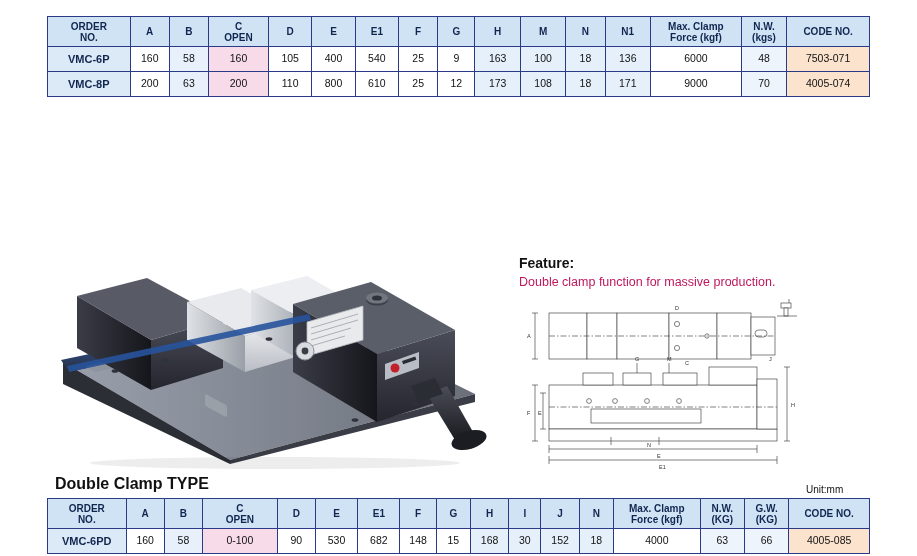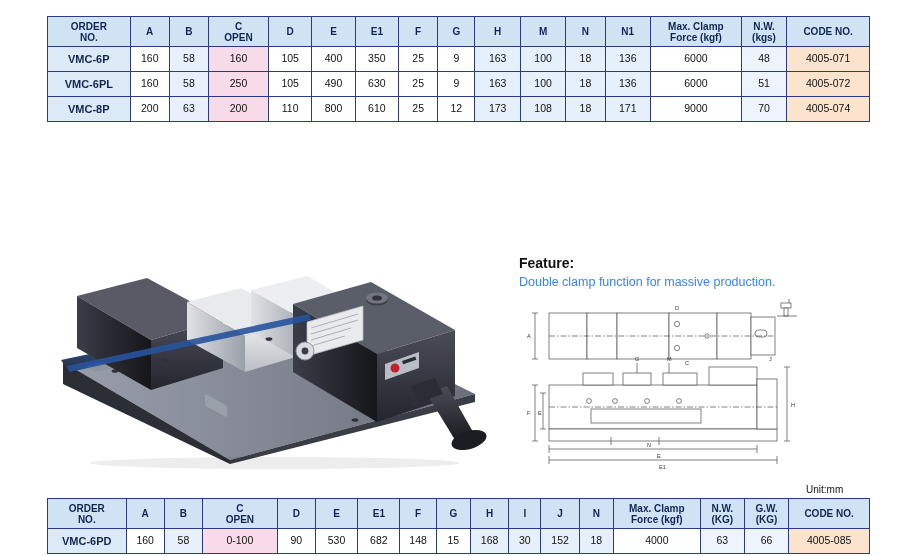--- a/index.html
+++ b/index.html
@@ -98,21 +98,21 @@
   #section-title {
     position: absolute; left: 55px; top: 463px;
     font-size: 16px; font-weight: bold; color: #111;
   }
   #feature-title {
     position: absolute; left: 519px; top: 243px;
     font-size: 14px; font-weight: bold; color: #111;
   }
   #feature-text {
     position: absolute; left: 519px; top: 263px;
-    font-size: 12.5px; color: #3b82f6;
+    font-size: 12.5px; color: #be185d;
   }
   #unit-note {
     position: absolute; left: 806px; top: 472px;
     font-size: 10px; color: #111;
   }
 
   
   #photo {
     position: absolute; left: 55px; top: 232px;
     width: 440px; height: 225px;
@@ -165,48 +165,30 @@
         </tr>
       </thead>
       <tbody id="top-table-body">
           <tr>
             <td class="cell-order">VMC-6P</td>
             <td class="cell-plain">160</td>
             <td class="cell-b">58</td>
             <td class="cell-c">160</td>
             <td class="cell-mid">105</td>
             <td class="cell-mid">400</td>
-            <td class="cell-mid">350</td>
+            <td class="cell-mid">540</td>
             <td class="cell-mid">25</td>
             <td class="cell-mid">9</td>
             <td class="cell-hmn">163</td>
             <td class="cell-hmn">100</td>
             <td class="cell-hmn">18</td>
             <td class="cell-hmn">136</td>
             <td class="cell-force">6000</td>
             <td class="cell-nw">48</td>
-            <td class="cell-code">4005-071</td>
-          </tr>
-          <tr>
-            <td class="cell-order">VMC-6PL</td>
-            <td class="cell-plain">160</td>
-            <td class="cell-b">58</td>
-            <td class="cell-c">250</td>
-            <td class="cell-mid">105</td>
-            <td class="cell-mid">490</td>
-            <td class="cell-mid">630</td>
-            <td class="cell-mid">25</td>
-            <td class="cell-mid">9</td>
-            <td class="cell-hmn">163</td>
-            <td class="cell-hmn">100</td>
-            <td class="cell-hmn">18</td>
-            <td class="cell-hmn">136</td>
-            <td class="cell-force">6000</td>
-            <td class="cell-nw">51</td>
-            <td class="cell-code">4005-072</td>
+            <td class="cell-code">7503-071</td>
           </tr>
           <tr>
             <td class="cell-order">VMC-8P</td>
             <td class="cell-plain">200</td>
             <td class="cell-b">63</td>
             <td class="cell-c">200</td>
             <td class="cell-mid">110</td>
             <td class="cell-mid">800</td>
             <td class="cell-mid">610</td>
             <td class="cell-mid">25</td>
@@ -397,20 +379,21 @@
         <text class="lbl" x="19" y="118">E</text>
         <text class="lbl" x="128" y="150">N</text>
         <text class="lbl" x="138" y="161">E</text>
         <text class="lbl" x="140" y="172">E1</text>
         <text class="lbl" x="272" y="110">H</text>
         <text class="lbl" x="250" y="64">J</text>
       </g>
     </svg>
   </div>
 
+  <div id="section-title">Double Clamp TYPE</div>
   <div id="unit-note">Unit:mm</div>
 
   <div id="bottom-table-wrap">
     <table class="spec" id="bottom-table">
       <thead>
         <tr>
           <th>
               <span class="two-line">ORDER</span>
               <span class="two-line">NO.</span>
             </th>

